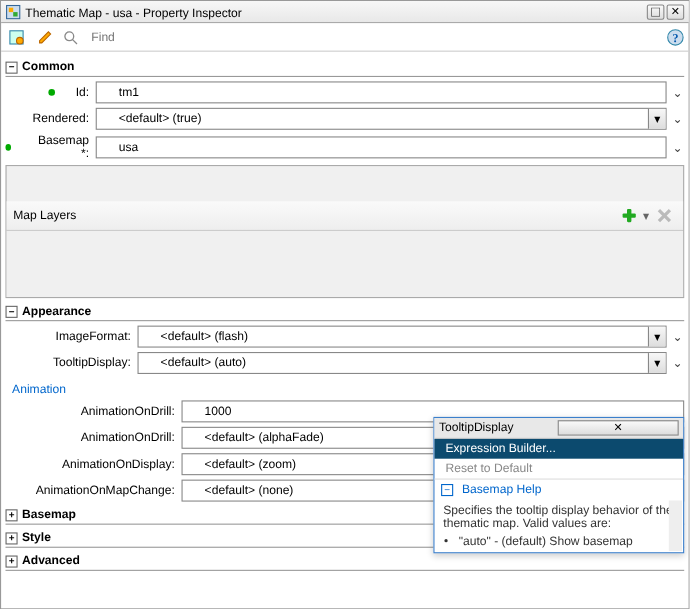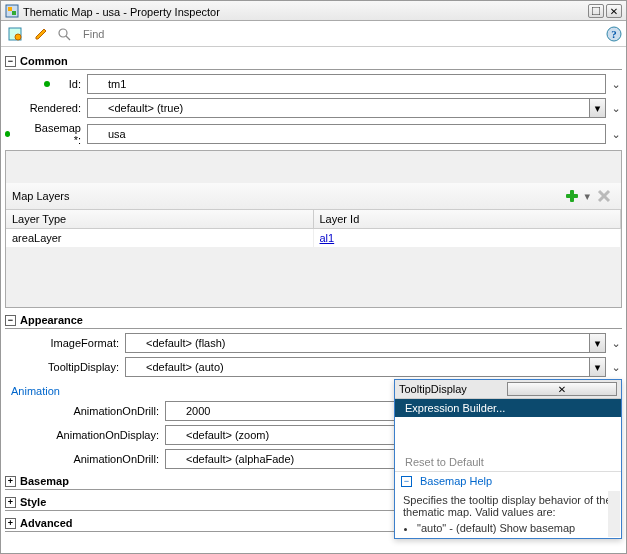--- a/index.html
+++ b/index.html
@@ -215,21 +215,21 @@
     display: flex; align-items: center; justify-content: center;
     background: linear-gradient(#fafafa,#ddd);
   }
   .popup-item {
     padding: 3px 10px;
   }
   .popup-item.selected {
     background: #0c4a6e;
     color: #fff;
   }
-  .popup-item.disabled { color: #888; margin-top: 36px; }
+  .popup-item.disabled { color: #888; }
   .popup-section-head {
     padding: 3px 6px;
     border-top: 1px solid #ddd;
     display: flex;
     align-items: center;
     gap:4px;
     color: #06c;
   }
   .popup-help {
     padding: 4px 8px;
@@ -358,30 +358,20 @@
             </svg>
         </span>
         <span style="color:#666;margin:0 1px">▾</span>
         <span class="del-btn">
           <svg width="14" height="14">
               <line x1="2" y1="2" x2="12" y2="12" stroke="#666" stroke-width="3"></line>
               <line x1="12" y1="2" x2="2" y2="12" stroke="#666" stroke-width="3"></line>
             </svg>
         </span>
       </div>
-      <div class="table">
-        <div class="table-head">
-          <div class="th">Layer Type</div>
-          <div class="th">Layer Id</div>
-        </div>
-        <div class="table-row">
-          <div class="td">areaLayer</div>
-          <div class="td"><span class="link">al1</span></div>
-        </div>
-      </div>
       <div class="table-pad"></div>
     </div>
 
     <div class="section-header">
       <span class="toggle">−</span>
       <span>Appearance</span>
     </div>
 
     <div class="appearance">
       <div class="form-row">
@@ -413,42 +403,53 @@
 
     <div class="subsection-title blue">Animation</div>
 
     <div class="animation">
       <div class="form-row">
         <div class="label-col">
             <span>AnimationOnDrill:</span>
           </div>
         <div class="field">
           <div class="text-input">
-            <span>2000</span>
+            <span>1000</span>
+          </div>
+        </div>
+      </div>
+      <div class="form-row">
+        <div class="label-col">
+            <span>AnimationOnDrill:</span>
+          </div>
+        <div class="field">
+          <div class="combo">
+            <span>&lt;default&gt; (alphaFade)</span>
+            <span class="dropdown-btn">▾</span>
           </div>
         </div>
       </div>
       <div class="form-row">
         <div class="label-col">
             <span>AnimationOnDisplay:</span>
           </div>
         <div class="field">
           <div class="combo">
             <span>&lt;default&gt; (zoom)</span>
             <span class="dropdown-btn">▾</span>
           </div>
         </div>
       </div>
       <div class="form-row">
         <div class="label-col">
-            <span>AnimationOnDrill:</span>
+            <span>AnimationOnMapChange:</span>
           </div>
         <div class="field">
           <div class="combo">
-            <span>&lt;default&gt; (alphaFade)</span>
+            <span>&lt;default&gt; (none)</span>
             <span class="dropdown-btn">▾</span>
           </div>
         </div>
       </div>
     </div>
 
     <div class="section-header">
       <span class="toggle">+</span>
       <span>Basemap</span>
     </div>

